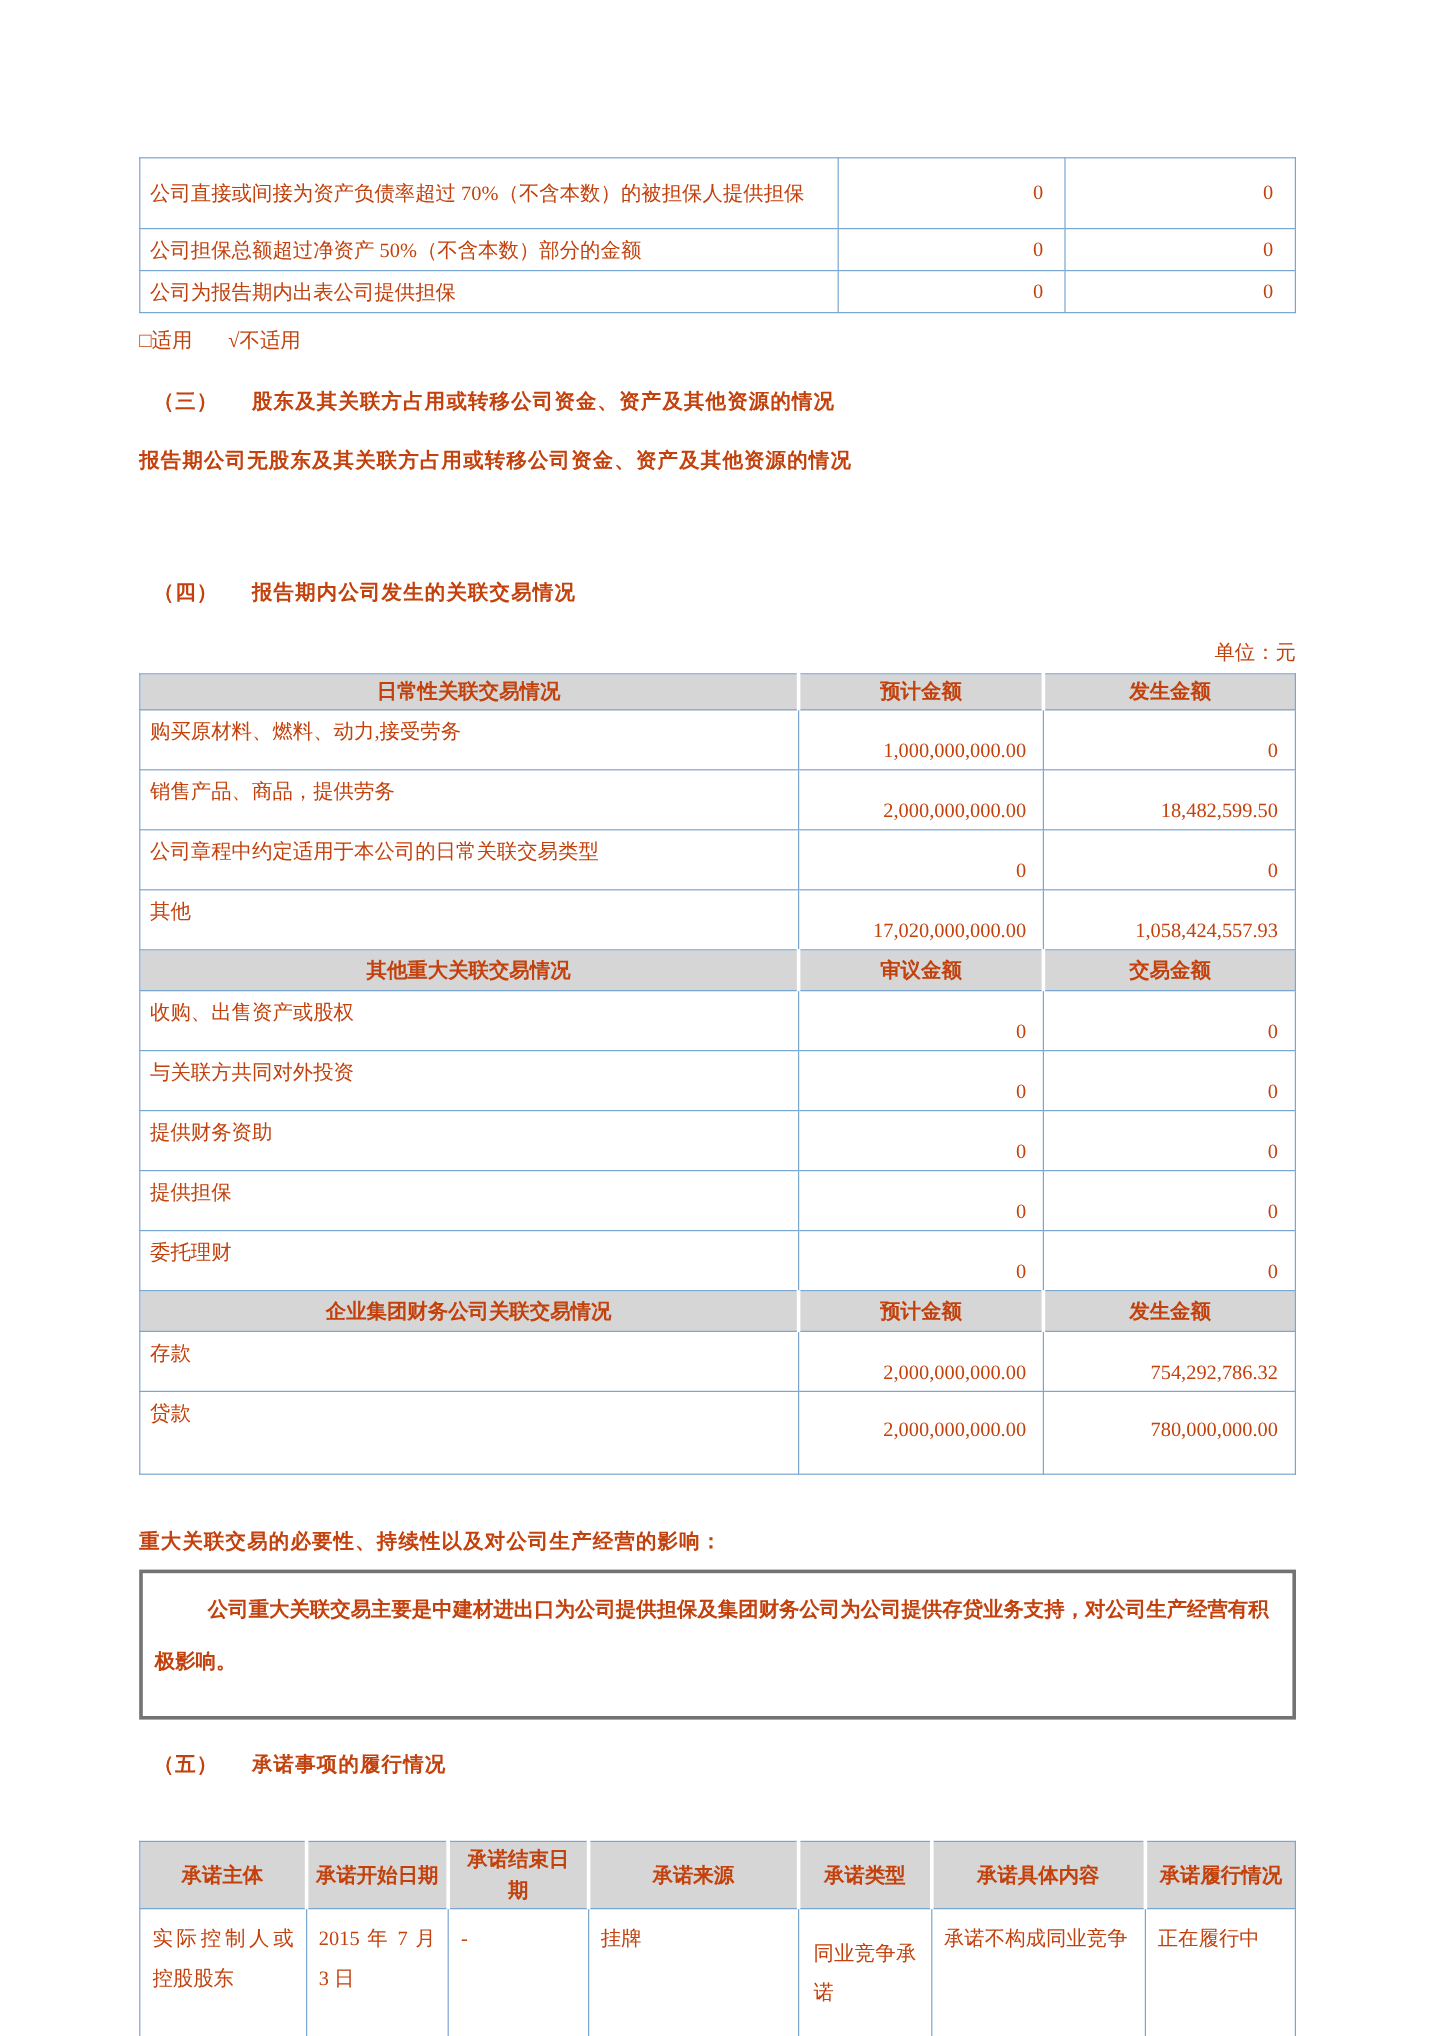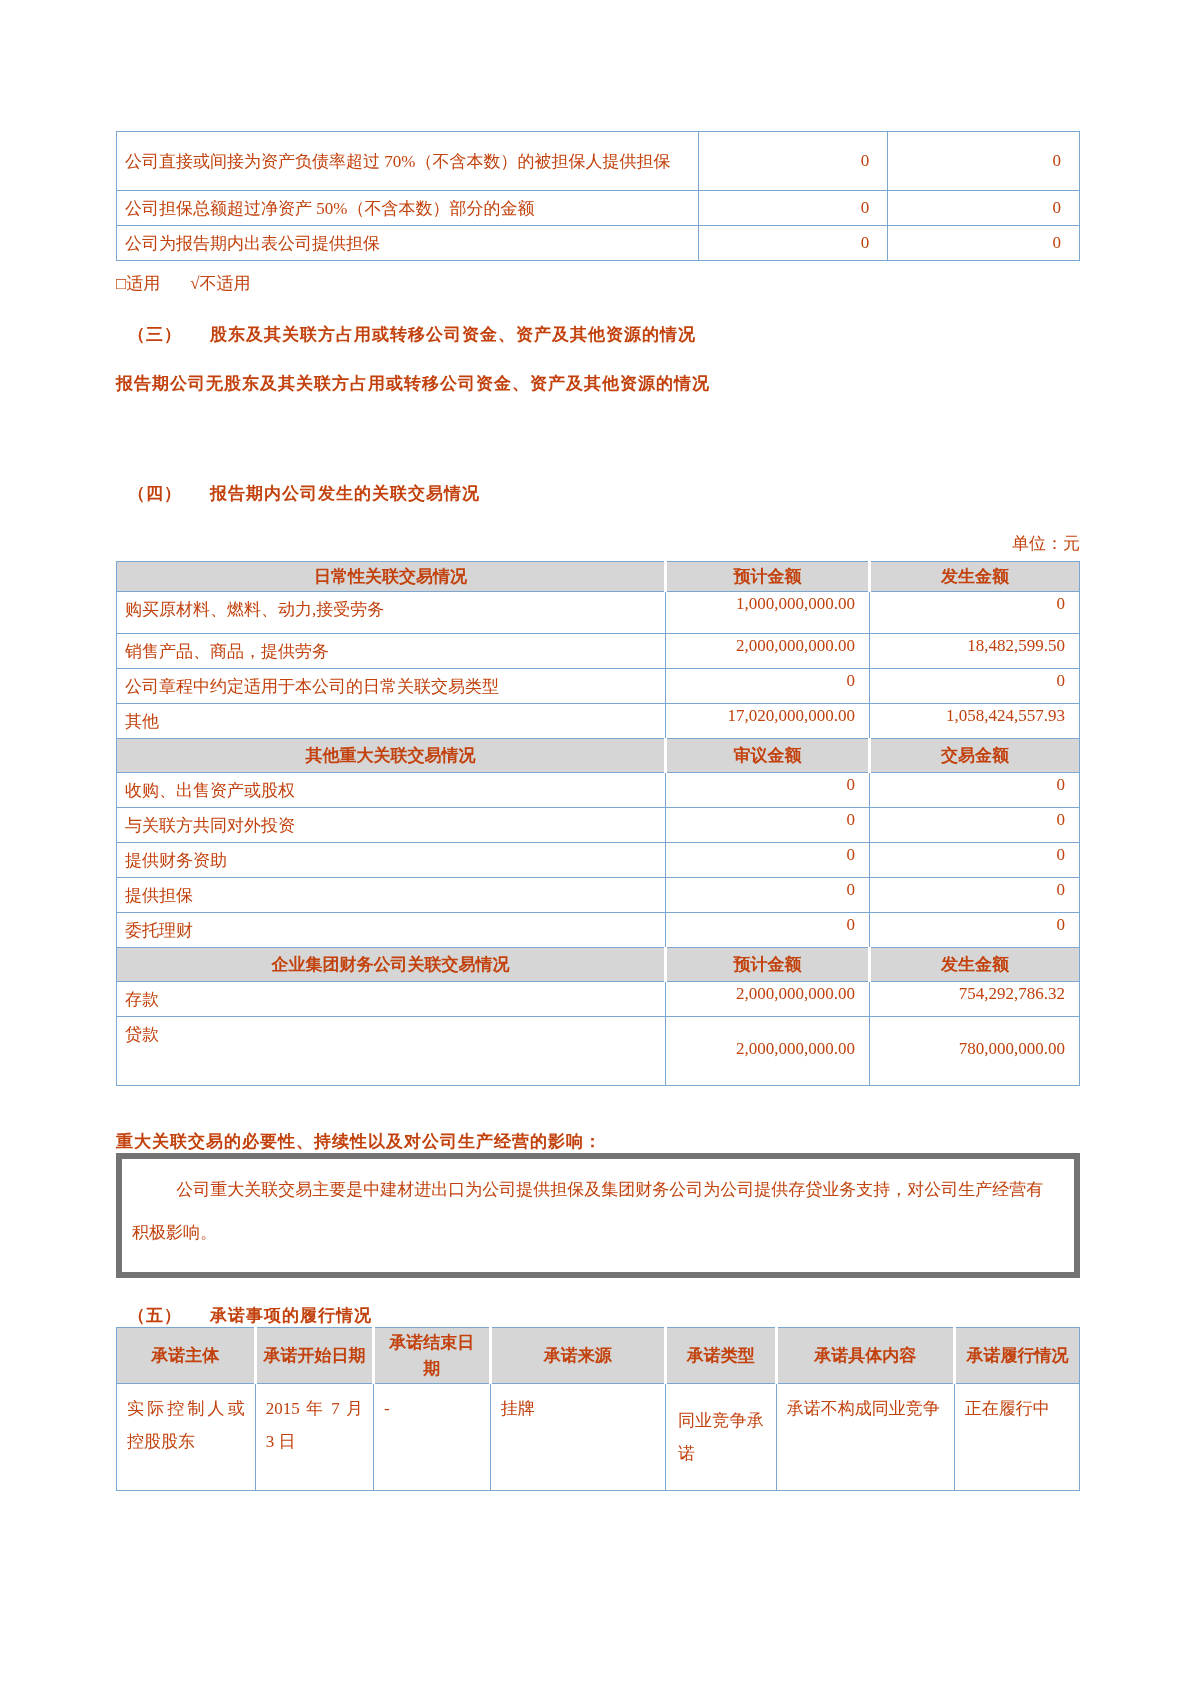--- a/index.html
+++ b/index.html
@@ -30,21 +30,21 @@
   tr.gray td:first-child { border-left:1px solid #7aa6d2; }
   tr.gray td:last-child  { border-right:1px solid #7aa6d2; }
 
   
   .g-table tr.r1 { height:59px; }
   .g-table tr.r2 { height:35px; }
   .g-table tr.r3 { height:35px; }
 
   
   .m-table td.lbl { vertical-align:top; padding-top:6px; }
-  .m-table td.num { vertical-align:top; padding-top:2px; padding-right:14px; }
+  .m-table td.num { vertical-align:top; padding-top:24px; padding-right:14px; }
   .m-table tr.h-sm   { height:26px; }
   .m-table tr.h-md   { height:34px; }
   .m-table tr.r-tall { height:42px; }
   .m-table tr.r-35   { height:35px; }
   .m-table tr.r-31   { height:31px; }
   .m-table tr.r-34   { height:34px; }
   .m-table tr.r-33   { height:33px; }
   .m-table tr.r-loan { height:69px; }
   .m-table tr.r-loan td.num { vertical-align:middle; padding-top:0; }
   .h-note { margin-top:36px; font-weight:bold; font-size:17px; letter-spacing:1px; }
@@ -52,26 +52,26 @@
   .check-line .gap { display:inline-block; width:30px; }
   .sec-head { font-weight:bold; font-size:17px; margin-left:12px; letter-spacing:1px; }
   .sec-no { margin-right:28px; }
   .sec3 { margin-top:28px; }
   .body-p { margin-top:26px; font-weight:bold; font-size:17px; letter-spacing:1px; }
   .sec4 { margin-top:87px; }
   .unit-line { margin-top:27px; text-align:right; font-size:17px; }
   .m-table-wrap { margin-top:6px; }
   .impact-head { margin-top:44px; font-weight:bold; font-size:17px; letter-spacing:1px; }
   .impact-box {
-    border:6px solid #737373;
-    padding:10px 14px 14px 10px; min-height:125px;
+    margin-top:12px; border:3px solid #737373;
+    padding:10px 14px 14px 10px; min-height:125px;font-weight:bold;
   }
   .impact-box p { text-indent:2.6em; line-height:2.5; font-size:17px; }
   .sec5 { margin-top:26px; }
-  .c-table-wrap { }
+  .c-table-wrap { margin-top:52px; }
 
   
   .c-table tr.head { height:49px; }
   .c-table tr.head td {
     background:#d6d6d6; font-weight:bold; text-align:center;
     vertical-align:middle; line-height:1.5; padding:2px 6px;
     border-left:3px solid #ffffff; border-right:3px solid #ffffff;
   }
   .c-table tr.head td:first-child { border-left:1px solid #7aa6d2; }
   .c-table tr.head td:last-child  { border-right:1px solid #7aa6d2; }

